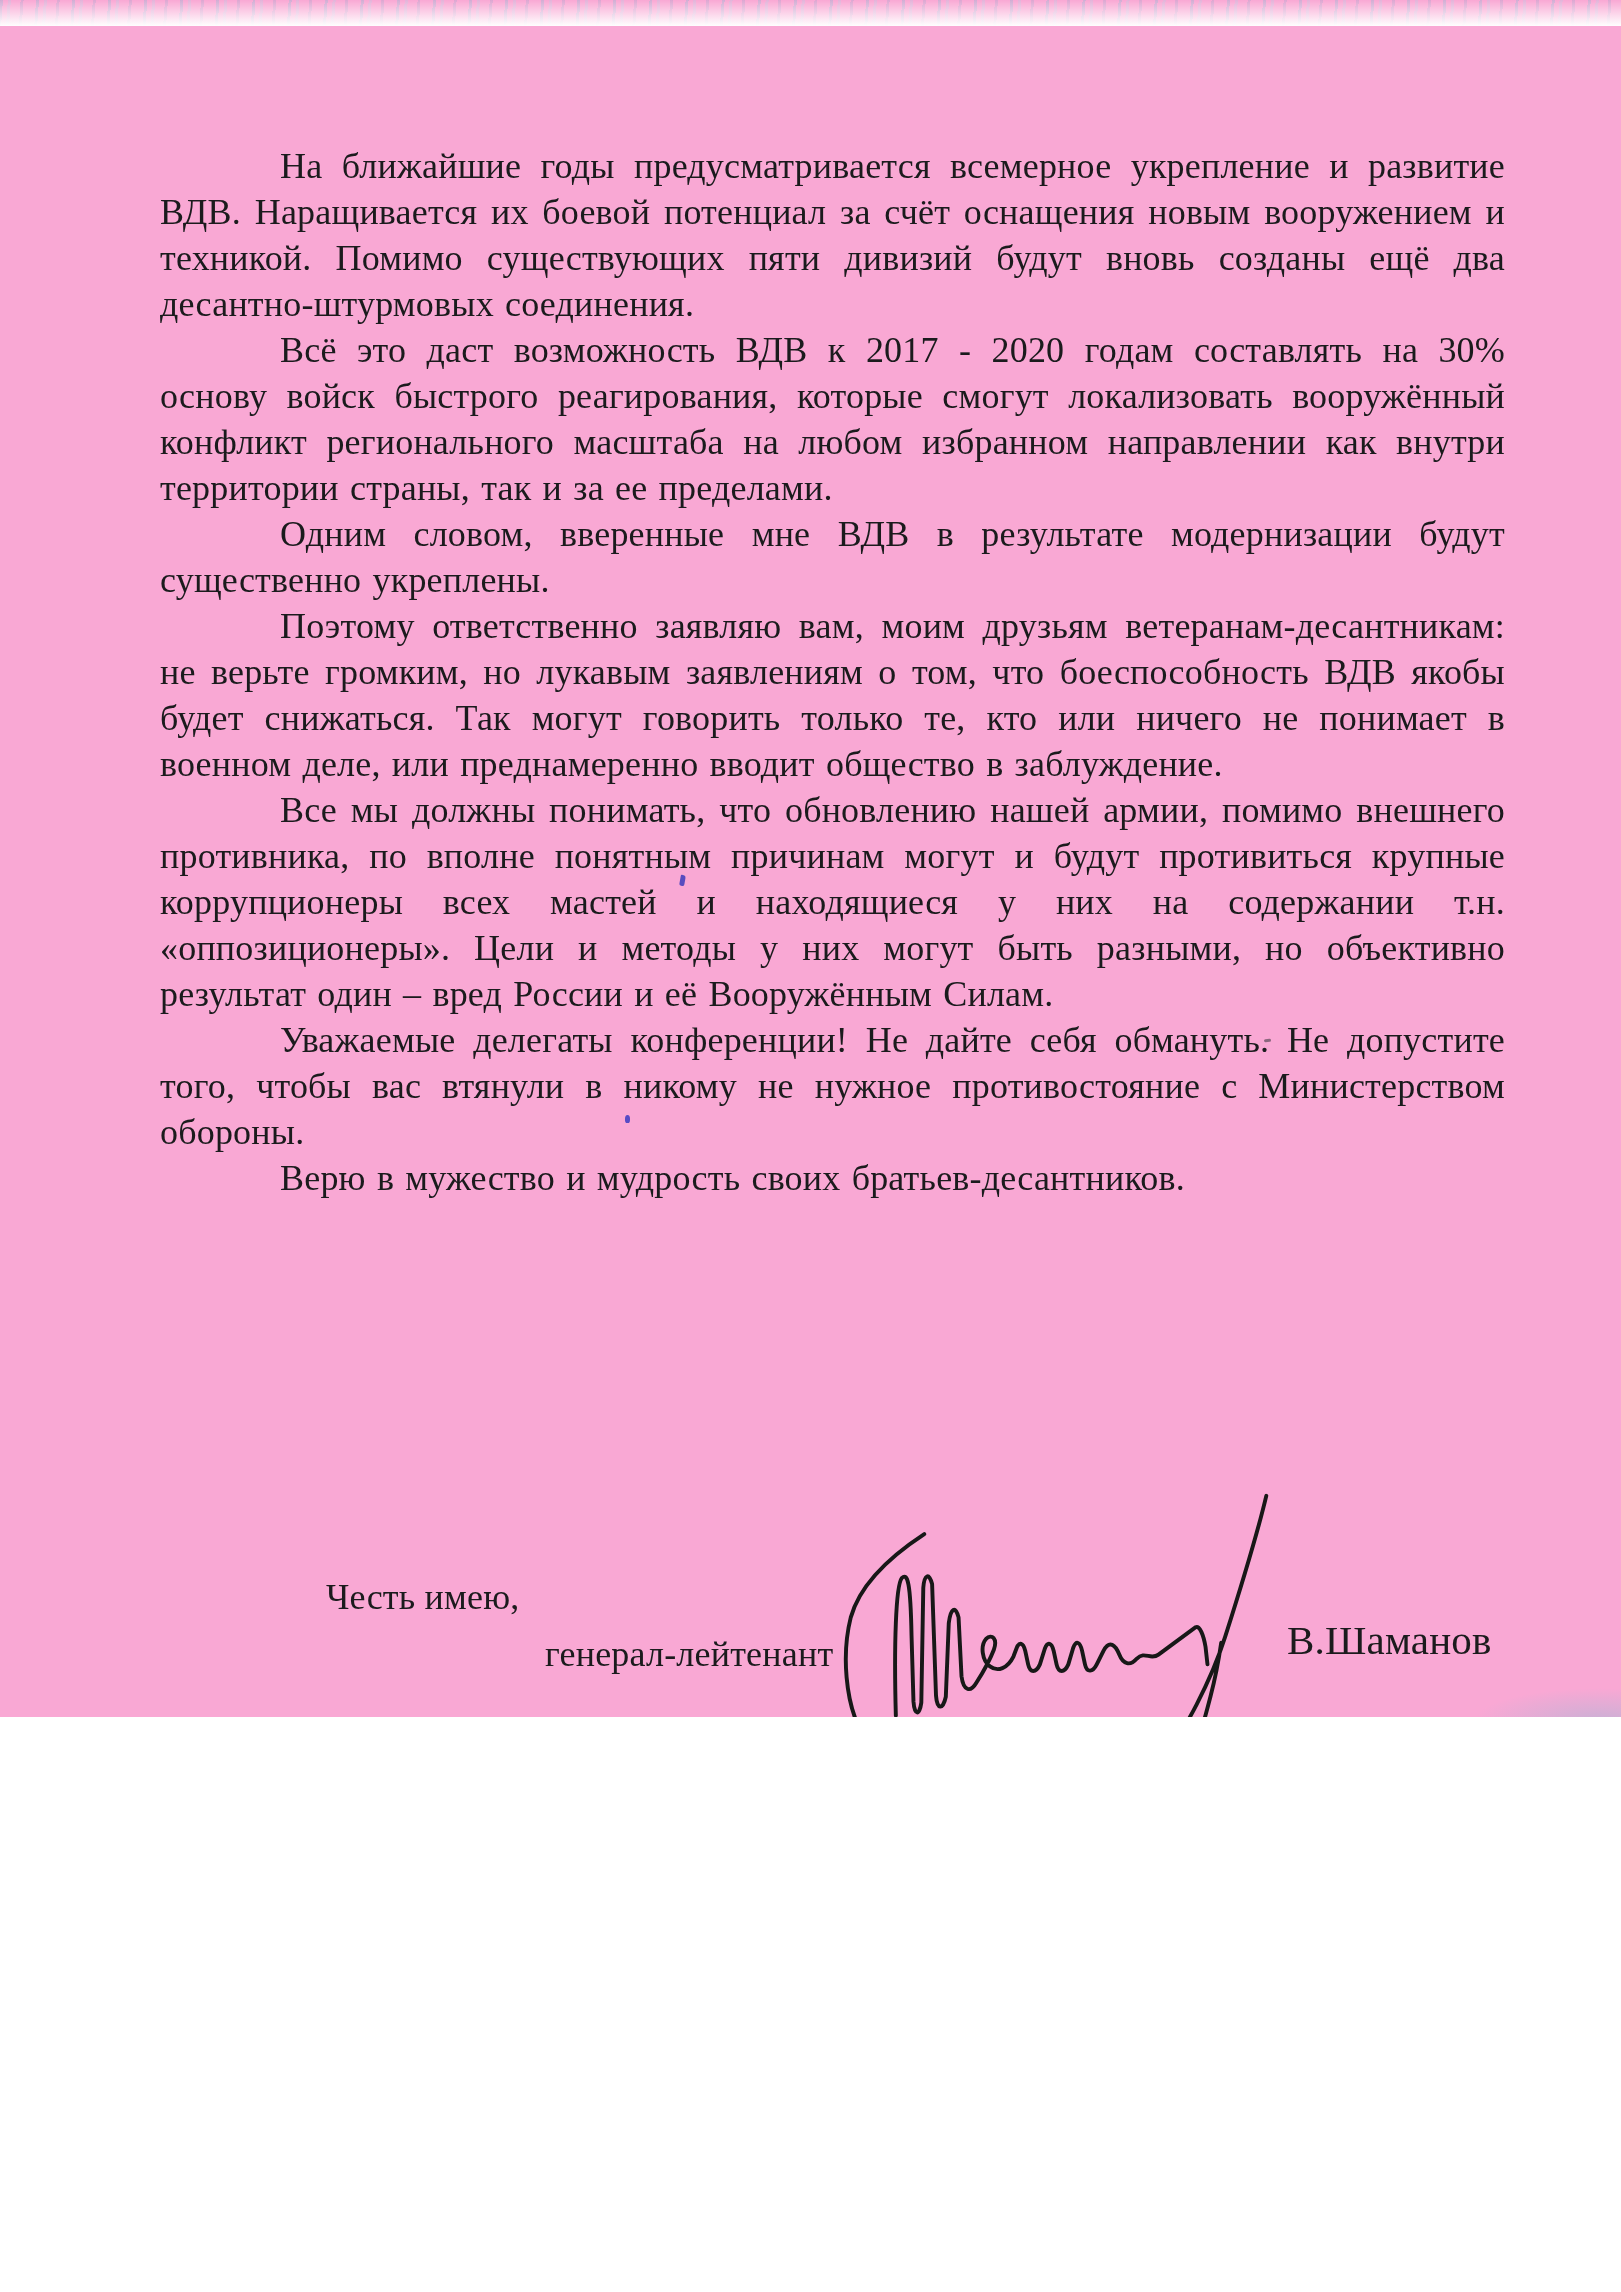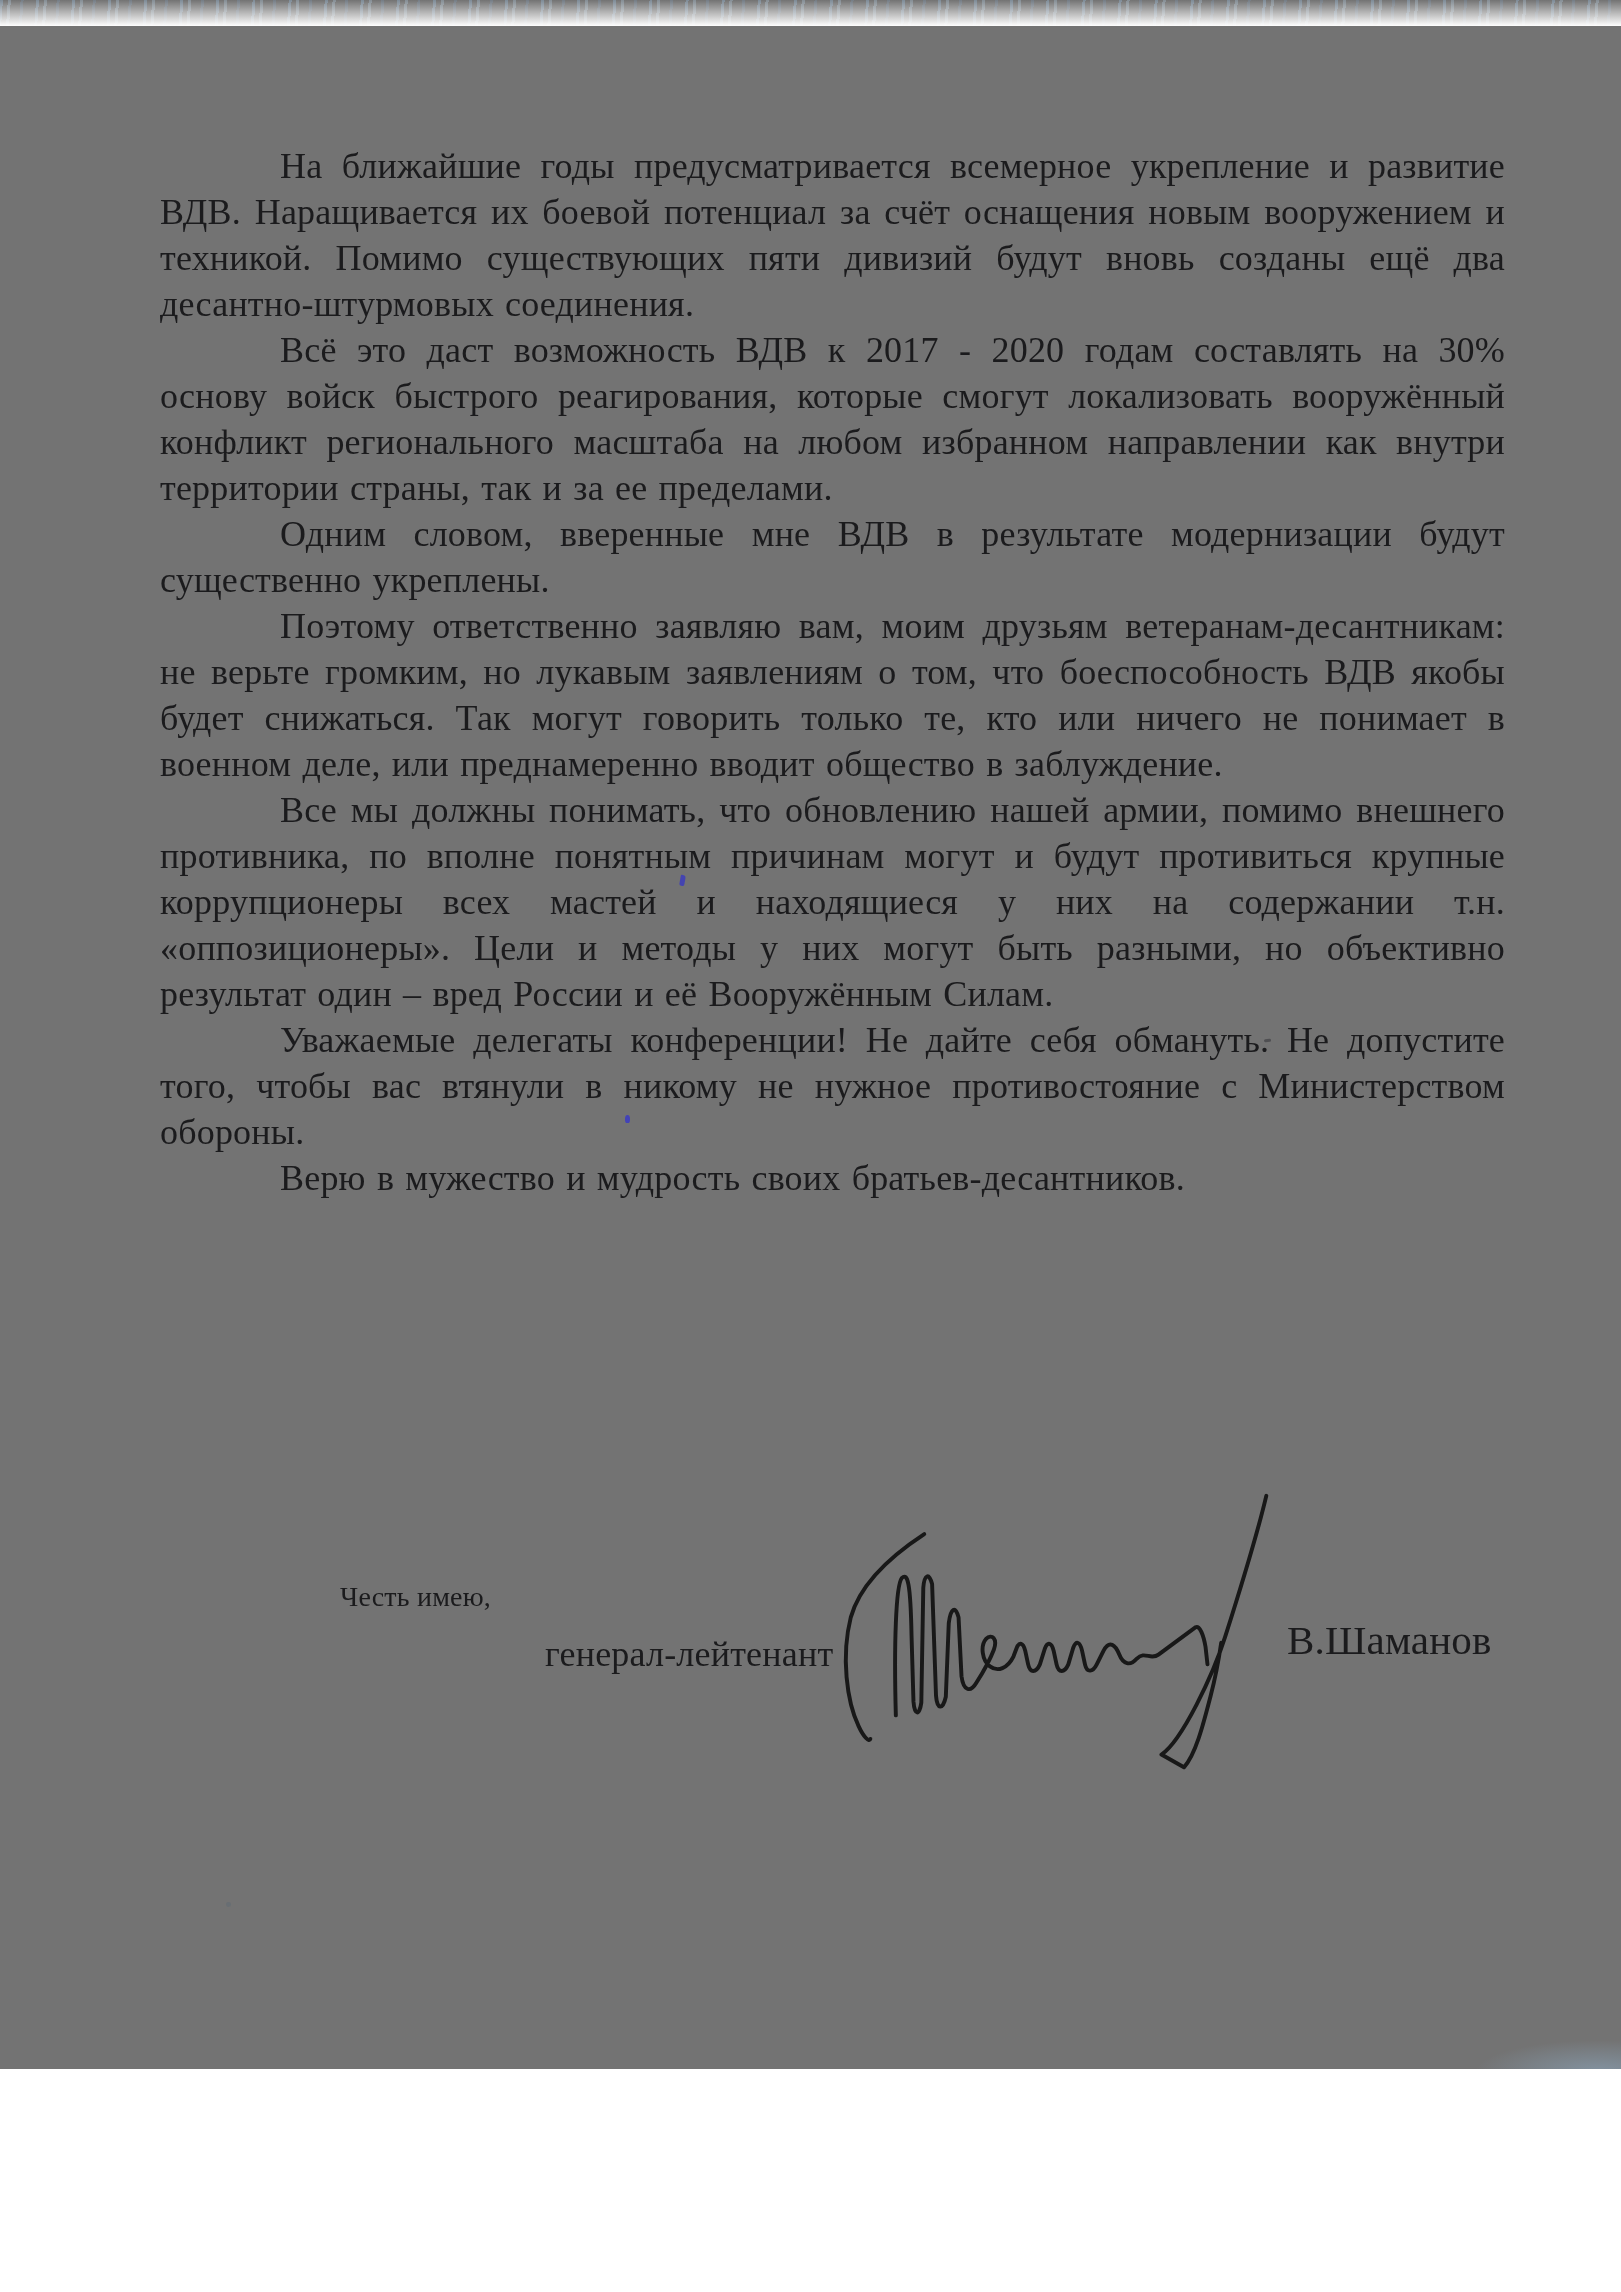--- a/index.html
+++ b/index.html
@@ -3,22 +3,22 @@
 <meta charset="utf-8">
 <style>
   html, body {
     margin: 0;
     padding: 0;
     background: #ffffff;
   }
   .page {
     position: relative;
     width: 1621px;
-    height: 2069px;
-    background: #737373;
+    height: 1717px;
+    background: #f9a8d4;
     overflow: hidden;
     font-family: "Liberation Serif", "DejaVu Serif", serif;
     color: #1b1b1d;
   }
 
   
   .top-band {
     position: absolute;
     top: 0; left: 0; right: 0;
     height: 25.5px;
@@ -91,22 +91,22 @@
     line-height: 46px;
     text-align: justify;
     text-indent: 120px;
     word-spacing: 2px;
     letter-spacing: 0.2px;
   }
 
   
   .closing-phrase {
     position: absolute;
-    left: 340px; top: 1574px;
-    font-size: 28px;
+    left: 326px; top: 1574px;
+    font-size: 36px;
     line-height: 46px;
     letter-spacing: 0.2px;
   }
   .signer-rank {
     position: absolute;
     left: 545px; top: 1631px;
     font-size: 36px;
     line-height: 46px;
     letter-spacing: 0.2px;
   }

